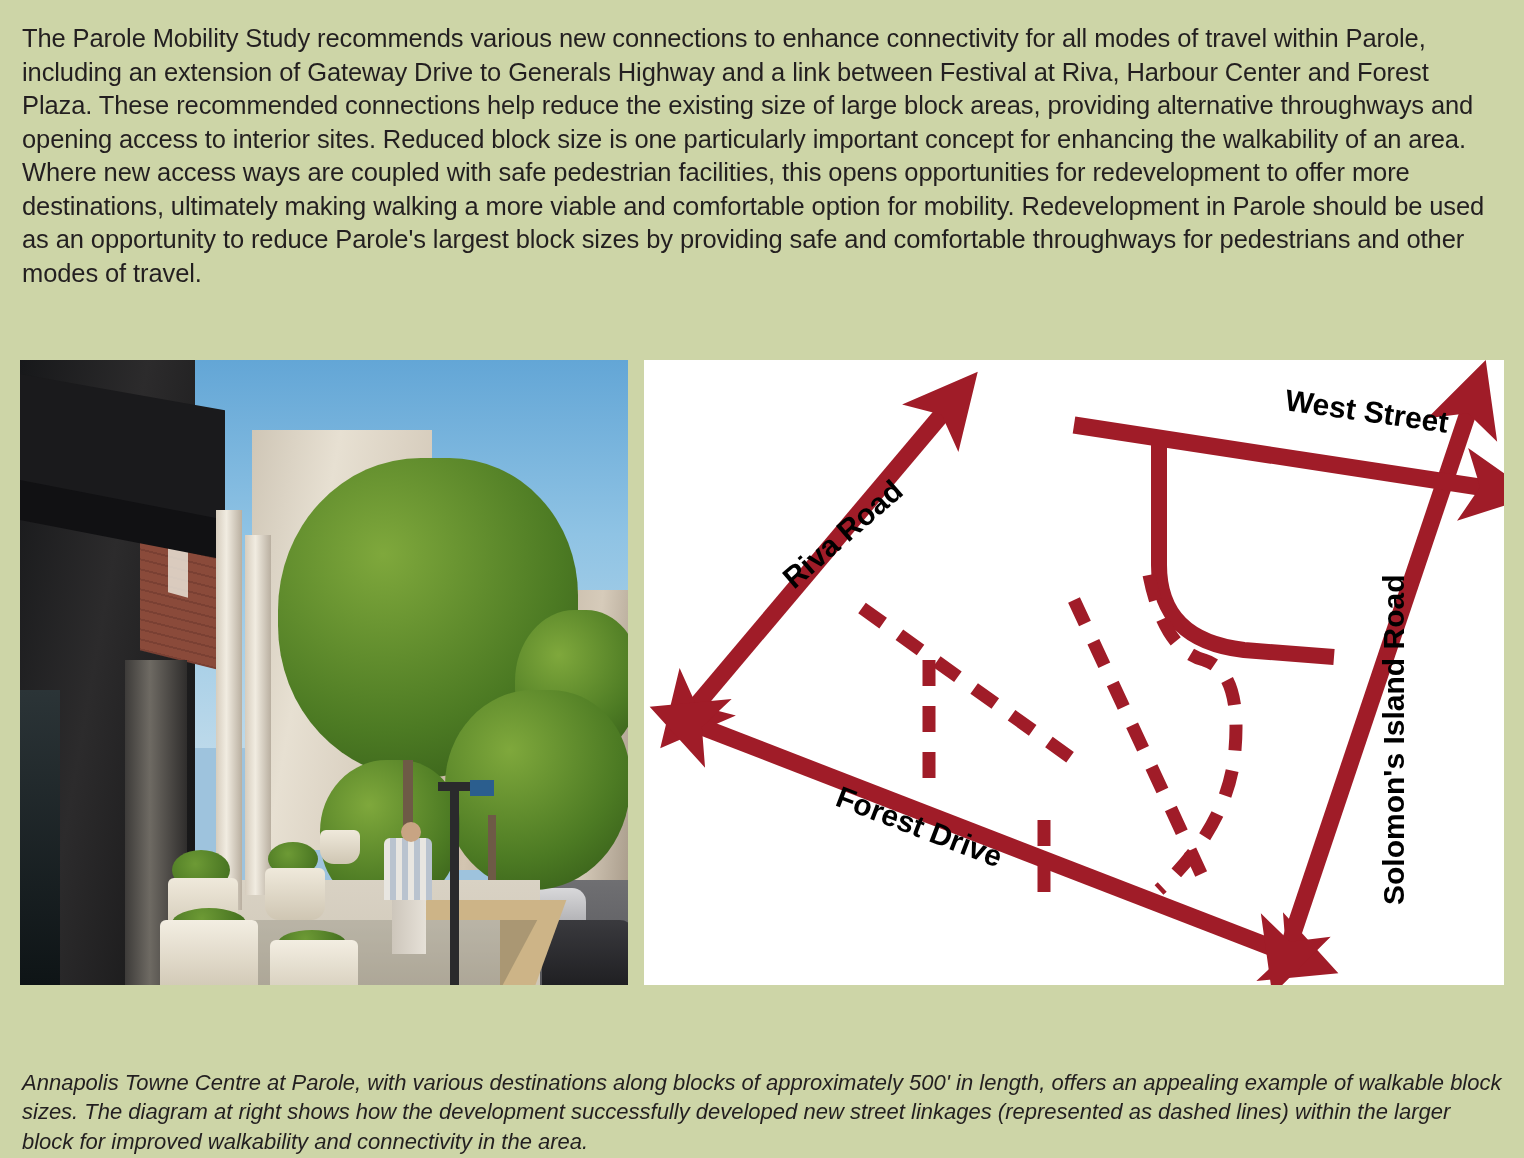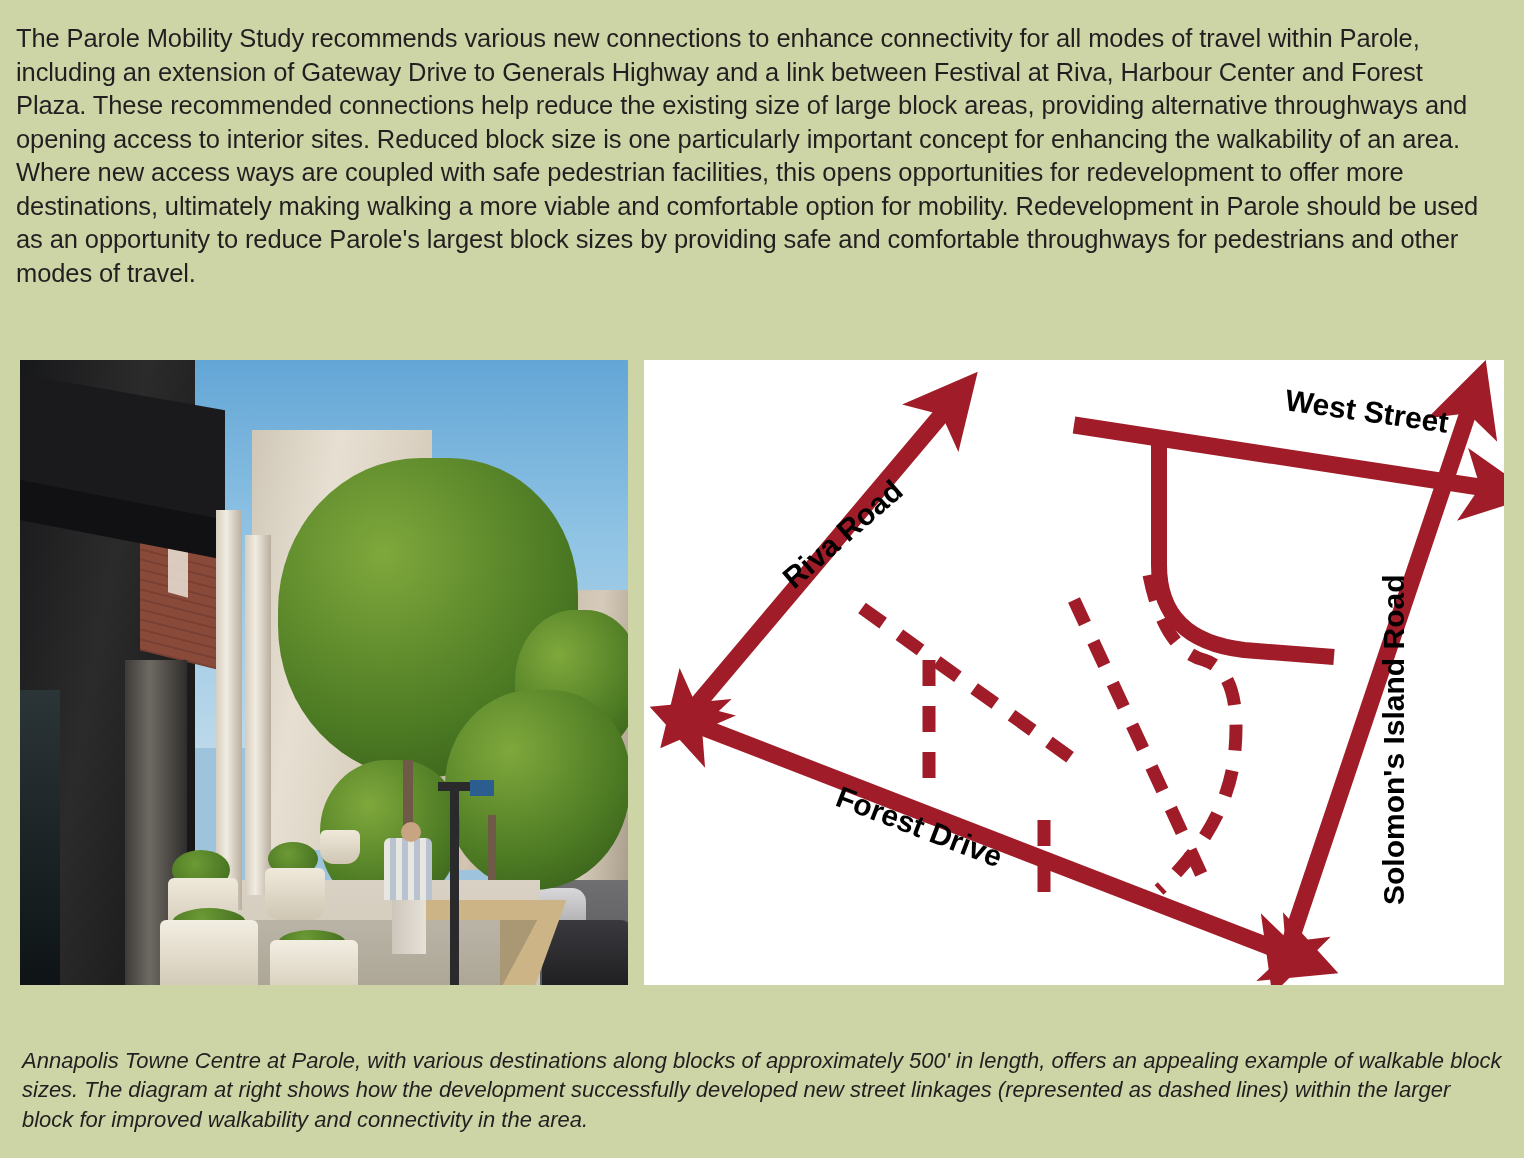--- a/index.html
+++ b/index.html
@@ -15,21 +15,21 @@
   }
   #page {
     position: relative;
     width: 1524px;
     height: 1158px;
     background: #cdd5a7;
     box-sizing: border-box;
   }
   #body-text {
     position: absolute;
-    left: 16px;
+    left: 22px;
     top: 22px;
     width: 1480px;
     font-size: 25.5px;
     line-height: 1.315;
     color: #231f20;
     letter-spacing: -0.1px;
   }
   #panels {
     position: absolute;
     left: 20px;
@@ -231,21 +231,21 @@
     top: 0;
     width: 860px;
     height: 625px;
     background: #ffffff;
   }
   #diagram svg { display: block; }
   
   #caption {
     position: absolute;
     left: 22px;
-    top: 1046px;
+    top: 1068px;
     width: 1480px;
     font-size: 22px;
     line-height: 1.33;
     font-style: italic;
     color: #231f20;
   }
 </style>
 </head>
 <body>
 

